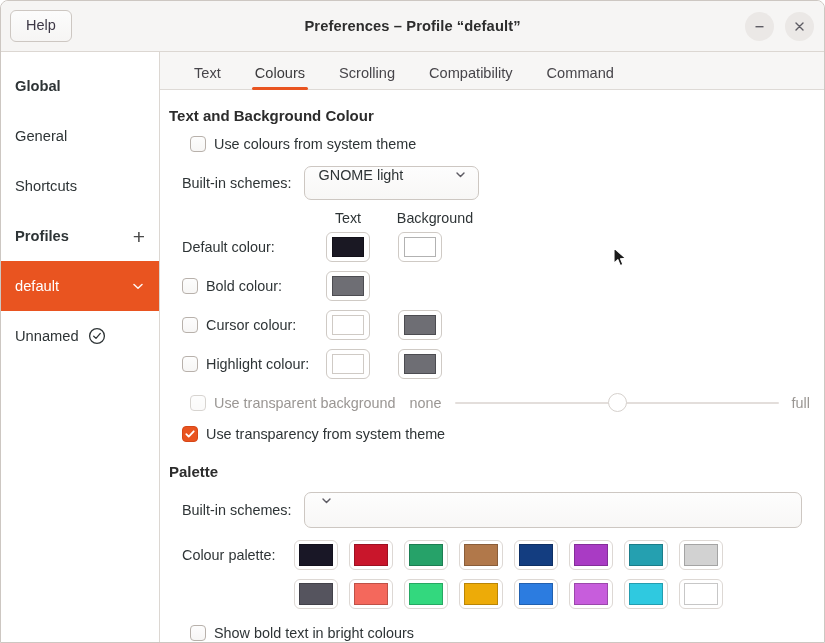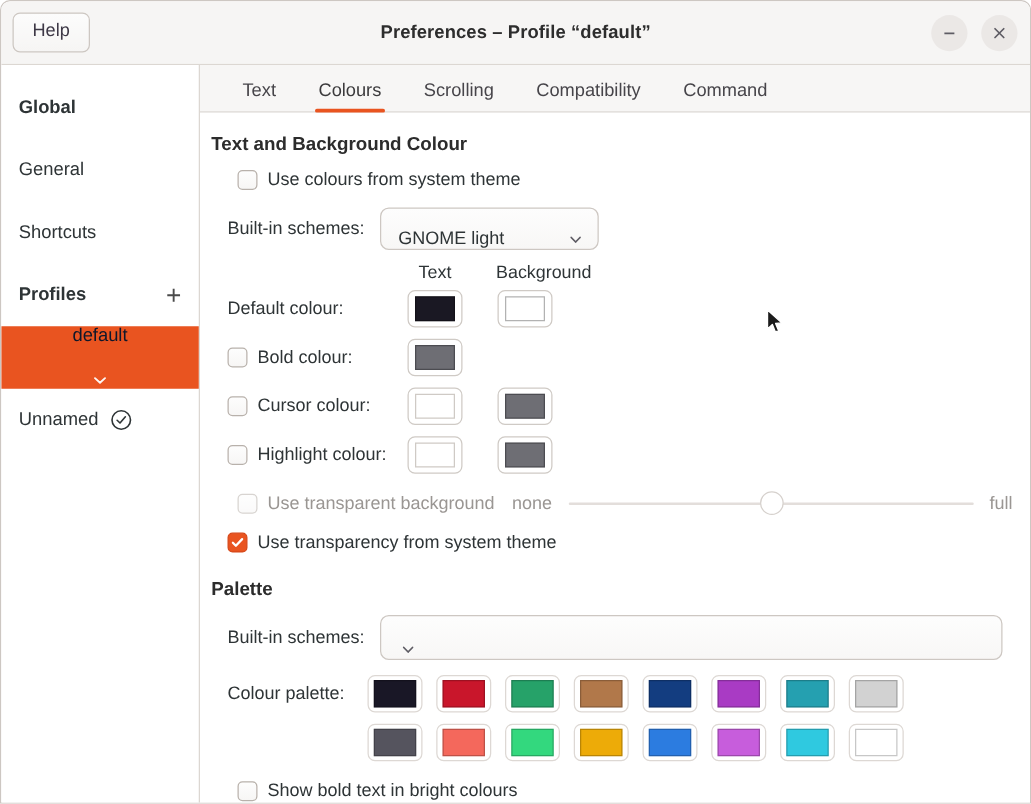--- a/index.html
+++ b/index.html
@@ -86,22 +86,21 @@
     align-items: center;
     padding: 0 14px;
     font-size: 14.7px;
     color: #2e3436;
     cursor: default;
     position: relative;
   }
   .side-row.header { font-weight: bold; }
   .side-row.sel {
     background: #e95420;
-    color: #0f172a;
-    flex-direction: column;
+    color: #ffffff;
   }
   .side-row .grow { flex: 1 1 auto; }
   .plus-icon {
     font-size: 21px;
     color: #4a4a4a;
     line-height: 1;
     font-weight: 300;
   }
   .chev {
     color: #ffffff;
@@ -181,21 +180,21 @@
 
   .lbl-muted { color: #9a9693; }
 
   
   .dd {
     border: 1px solid #cdc7c2;
     border-radius: 7px;
     background: linear-gradient(#fdfdfd,#f8f7f6);
     height: 34px;
     display: flex;
-    align-items: flex-end;
+    align-items: flex-start;
     padding: 0 10px 0 14px;
     font-size: 14.4px;
     color: #2e3436;
     cursor: default;
   }
   .dd .val { flex: 1 1 auto; }
   .dd .chevd { color: #5e5c64; display:flex; align-items:center; }
 
   
   .sw {

